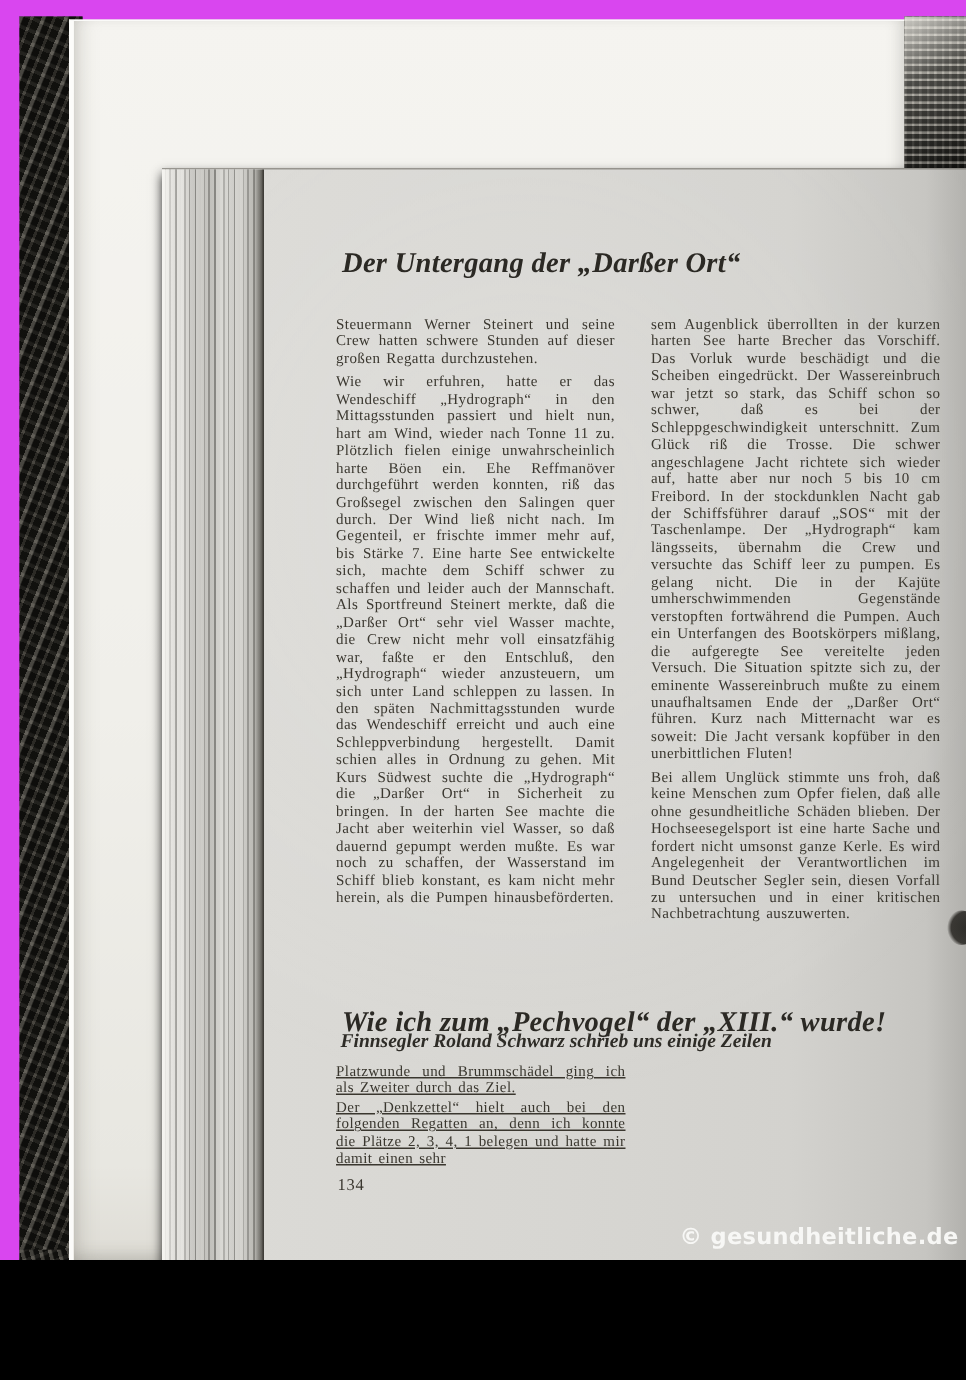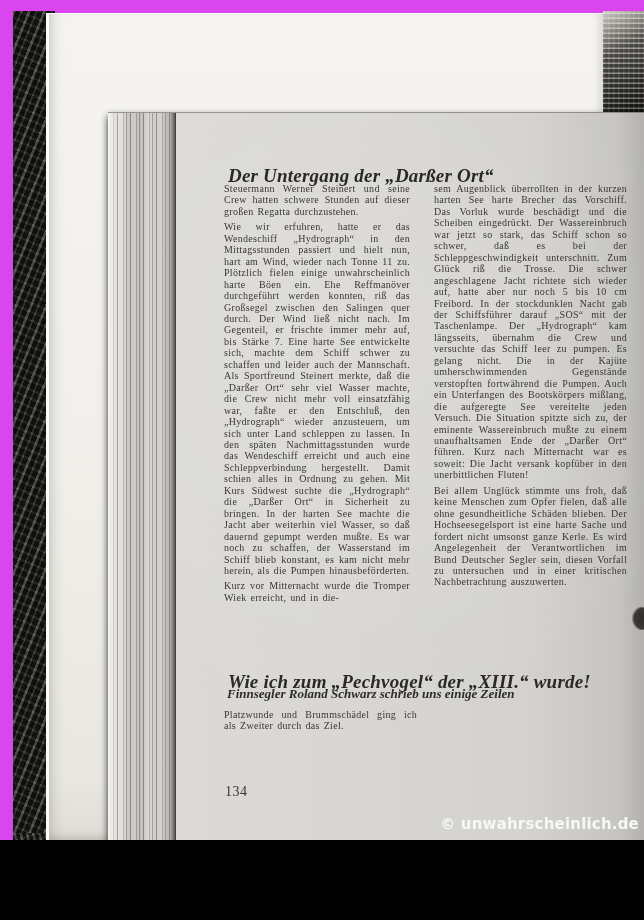--- a/index.html
+++ b/index.html
@@ -74,34 +74,34 @@
     color:#2b2924; letter-spacing:.2px; white-space:nowrap;
   }
   .h1a { top:52px; }
   .h2a { top:558px; }
   .subhead {
     position:absolute; margin:0; left:3px; top:574px;
     font:italic 700 13px/1.1 "Liberation Serif","DejaVu Serif",serif;
     color:#2e2c27; white-space:nowrap;text-align:center;
   }
   .body-cols { position:absolute; left:0; display:flex; gap:13px; }
-  .cols1 { top:70px;gap:24px; }
+  .cols1 { top:98px;gap:24px; }
   .cols2 { top:596px; }
   .col {
     width:186px; text-align:justify;
     font-size:10px; line-height:11.45px;
     letter-spacing:.3px; word-spacing:1.2px;
     color:#3a372f;
   }
   .col-right { width:193px; }
   .col p { margin:0 0 4px 0; }
-  .col.tight p { margin:0 0 1px 0; }
+  .col.tight p { margin:0 0 1px 0;text-decoration:underline; }
   .page-number {
     position:absolute; left:1px; top:671px;
-    font-size:14px; letter-spacing:.5px; color:#3a372f;
+    font-size:11px; letter-spacing:.5px; color:#3a372f;
   }
 
   
   .edge-mark {
     position:absolute; left:631px; top:607px; width:20px; height:23px;
     background:radial-gradient(circle at 70% 50%, #2e2d29 0%, #3a3834 60%, rgba(58,56,52,0) 75%);
     border-radius:50%;
   }
 
   .watermark {
@@ -126,37 +126,37 @@
     <div class="page-stack"></div>
 
     <div class="page-content">
 
       <h1 class="headline h1a">Der Untergang der „Darßer Ort“</h1>
 
       <div class="body-cols cols1">
         <div class="col col-left">
           <p>Steuermann Werner Steinert und seine Crew hatten schwere Stunden auf dieser großen Regatta durchzustehen.</p>
           <p>Wie wir erfuhren, hatte er das Wendeschiff „Hydrograph“ in den Mittagsstunden passiert und hielt nun, hart am Wind, wieder nach Tonne 11 zu. Plötzlich fielen einige unwahrscheinlich harte Böen ein. Ehe Reffmanöver durchgeführt werden konnten, riß das Großsegel zwischen den Salingen quer durch. Der Wind ließ nicht nach. Im Gegenteil, er frischte immer mehr auf, bis Stärke 7. Eine harte See entwickelte sich, machte dem Schiff schwer zu schaffen und leider auch der Mannschaft. Als Sportfreund Steinert merkte, daß die „Darßer Ort“ sehr viel Wasser machte, die Crew nicht mehr voll einsatzfähig war, faßte er den Entschluß, den „Hydrograph“ wieder anzusteuern, um sich unter Land schleppen zu lassen. In den späten Nachmittagsstunden wurde das Wendeschiff erreicht und auch eine Schleppverbindung hergestellt. Damit schien alles in Ordnung zu gehen. Mit Kurs Südwest suchte die „Hydrograph“ die „Darßer Ort“ in Sicherheit zu bringen. In der harten See machte die Jacht aber weiterhin viel Wasser, so daß dauernd gepumpt werden mußte. Es war noch zu schaffen, der Wasserstand im Schiff blieb konstant, es kam nicht mehr herein, als die Pumpen hinausbeförderten.</p>
-          <p>Kurz vor Mitternacht wurde die Tromper Wiek erreicht, und in die-</p>
         </div>
         <div class="col col-right">
           <p>sem Augenblick überrollten in der kurzen harten See harte Brecher das Vorschiff. Das Vorluk wurde beschädigt und die Scheiben eingedrückt. Der Wassereinbruch war jetzt so stark, das Schiff schon so schwer, daß es bei der Schleppgeschwindigkeit unterschnitt. Zum Glück riß die Trosse. Die schwer angeschlagene Jacht richtete sich wieder auf, hatte aber nur noch 5 bis 10 cm Freibord. In der stockdunklen Nacht gab der Schiffsführer darauf „SOS“ mit der Taschenlampe. Der „Hydrograph“ kam längsseits, übernahm die Crew und versuchte das Schiff leer zu pumpen. Es gelang nicht. Die in der Kajüte umherschwimmenden Gegenstände verstopften fortwährend die Pumpen. Auch ein Unterfangen des Bootskörpers mißlang, die aufgeregte See vereitelte jeden Versuch. Die Situation spitzte sich zu, der eminente Wassereinbruch mußte zu einem unaufhaltsamen Ende der „Darßer Ort“ führen. Kurz nach Mitternacht war es soweit: Die Jacht versank kopfüber in den unerbittlichen Fluten!</p>
           <p>Bei allem Unglück stimmte uns froh, daß keine Menschen zum Opfer fielen, daß alle ohne gesundheitliche Schäden blieben. Der Hochseesegelsport ist eine harte Sache und fordert nicht umsonst ganze Kerle. Es wird Angelegenheit der Verantwortlichen im Bund Deutscher Segler sein, diesen Vorfall zu untersuchen und in einer kritischen Nachbetrachtung auszuwerten.</p>
         </div>
       </div>
 
       <h1 class="headline h2a">Wie ich zum „Pechvogel“ der „XIII.“ wurde!</h1>
       <h2 class="subhead">Finnsegler Roland Schwarz schrieb uns einige Zeilen</h2>
 
       <div class="body-cols cols2">
         <div class="col col-right tight">
           <p>Platzwunde und Brummschädel ging ich als Zweiter durch das Ziel.</p>
+          <p>Der „Denkzettel“ hielt auch bei den folgenden Regatten an, denn ich konnte die Plätze 2, 3, 4, 1 belegen und hatte mir damit einen sehr</p>
         </div>
       </div>
 
       <div class="page-number">134</div>
     </div>
   </div>
 
   <div class="edge-mark"></div>
 
-  <div class="watermark">© unwahrscheinlich.de</div>
+  <div class="watermark">© gesundheitliche.de</div>
 </div>
 
 </body></html>

